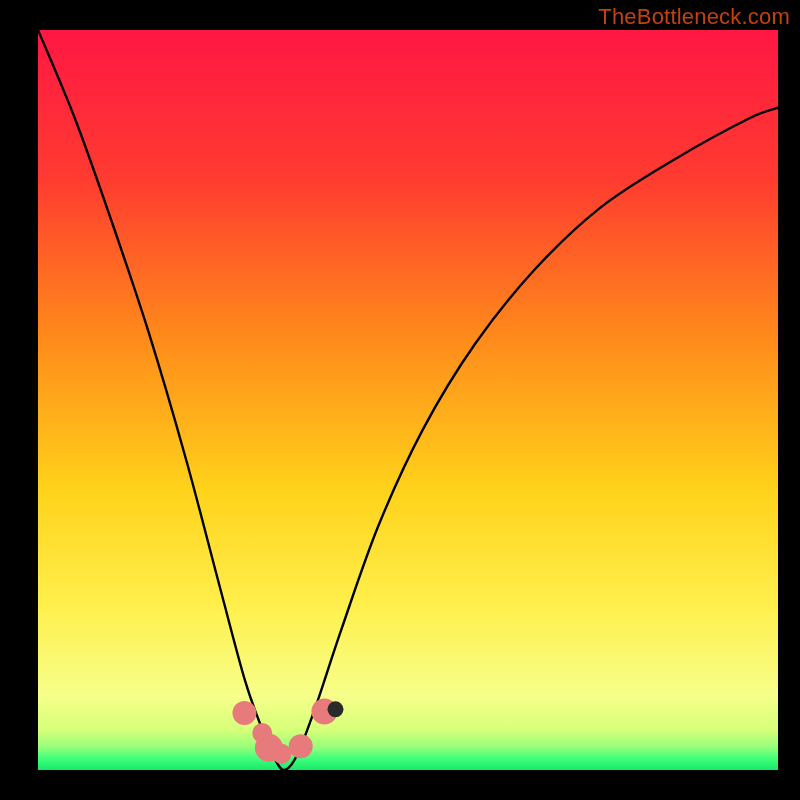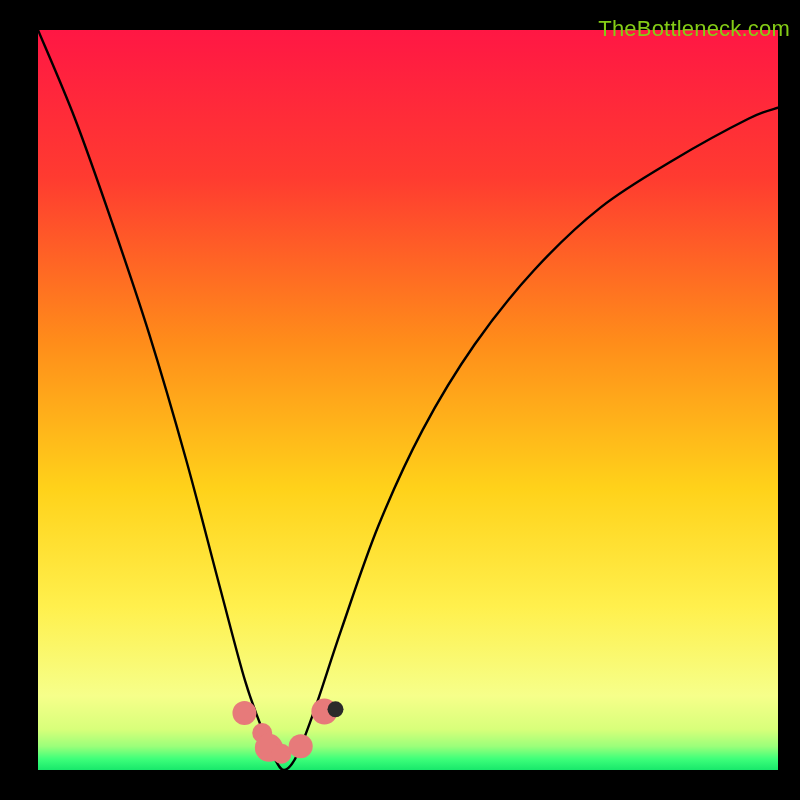--- a/index.html
+++ b/index.html
@@ -12,23 +12,23 @@
     font-family: Arial, Helvetica, sans-serif;
   }
   .stage {
     position: relative;
     width: 800px;
     height: 800px;
     background: #000;
   }
   .watermark {
     position: absolute;
-    top: 16px;
+    top: 4px;
     right: 10px;
-    color: #84cc16;
+    color: #c2410c;
     font-size: 22px;
     font-weight: 500;
     letter-spacing: 0.2px;
     z-index: 10;
   }
   .plot {
     position: absolute;
     background: #000;
   }
   .gradient {

